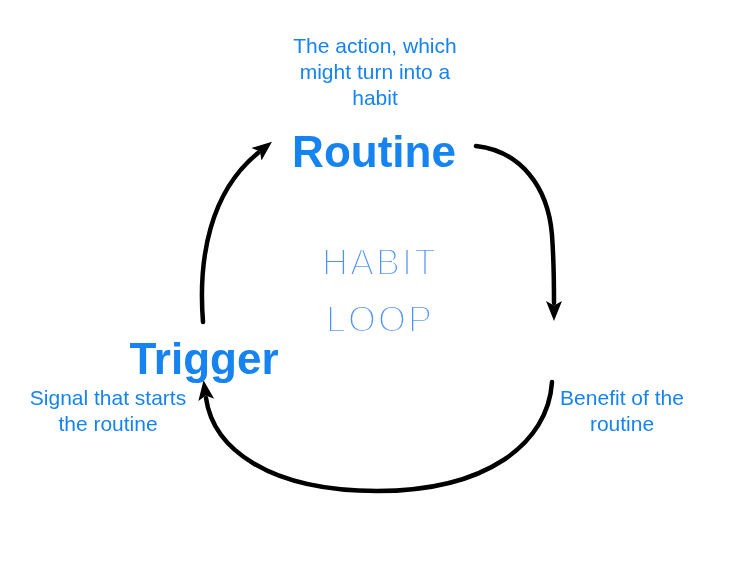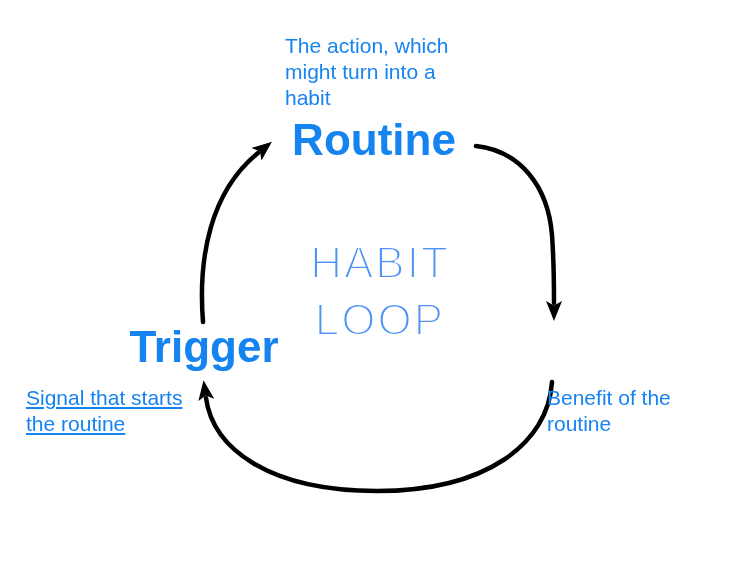--- a/index.html
+++ b/index.html
@@ -9,40 +9,40 @@
     background:var(--background,#ffffff);
     font-family:"Liberation Sans", sans-serif;
     overflow:hidden;
   }
   .arrows{position:absolute;left:0;top:0;width:741px;height:564px;}
   .arrow{fill:none;stroke:var(--arrow,#000);stroke-width:4.5;stroke-linecap:round;}
   .head{fill:var(--arrow,#000);stroke:none;}
   .label{
     position:absolute;transform:translateX(-50%);
     font-weight:bold;font-size:44px;line-height:48px;
-    color:var(--accent,#1583f0);white-space:nowrap;
+    color:var(--accent,#1583f0);white-space:nowrap;margin-top:12px;
   }
   .note{
     position:absolute;transform:translateX(-50%);
     width:180px;font-size:21px;line-height:26px;
-    color:var(--accent,#1583f0);text-align:left;
+    color:var(--accent,#1583f0);text-align:center;
   }
   .note-reward{width:150px;}
   .title{
     position:absolute;left:380px;top:234px;transform:translateX(-50%);
-    font-size:44px;line-height:57px;letter-spacing:2px;
+    font-size:36px;line-height:57px;letter-spacing:2px;
     font-weight:400;color:var(--title,#4d92f5);
     text-align:center;white-space:nowrap;
     -webkit-text-stroke:2px #ffffff;
   }
   .pos-note-routine{left:375px;top:33px;}
   .pos-label-routine{left:374px;top:116px;}
   .pos-label-trigger{left:204px;top:323px;}
   .pos-label-reward{left:553px;top:323px;}
-  .pos-note-trigger{left:116px;top:385px;text-decoration:underline;}
+  .pos-note-trigger{left:108px;top:385px;}
   .pos-note-reward{left:622px;top:385px;}
 </style>
 </head>
 <body>
 
 <div class="canvas">
 
   <svg class="arrows" viewBox="0 0 741 564" aria-hidden="true">
     <defs>
       <marker id="ah" viewBox="0 0 20 20" refX="2" refY="10" markerWidth="20" markerHeight="20" orient="auto" markerUnits="userSpaceOnUse">

